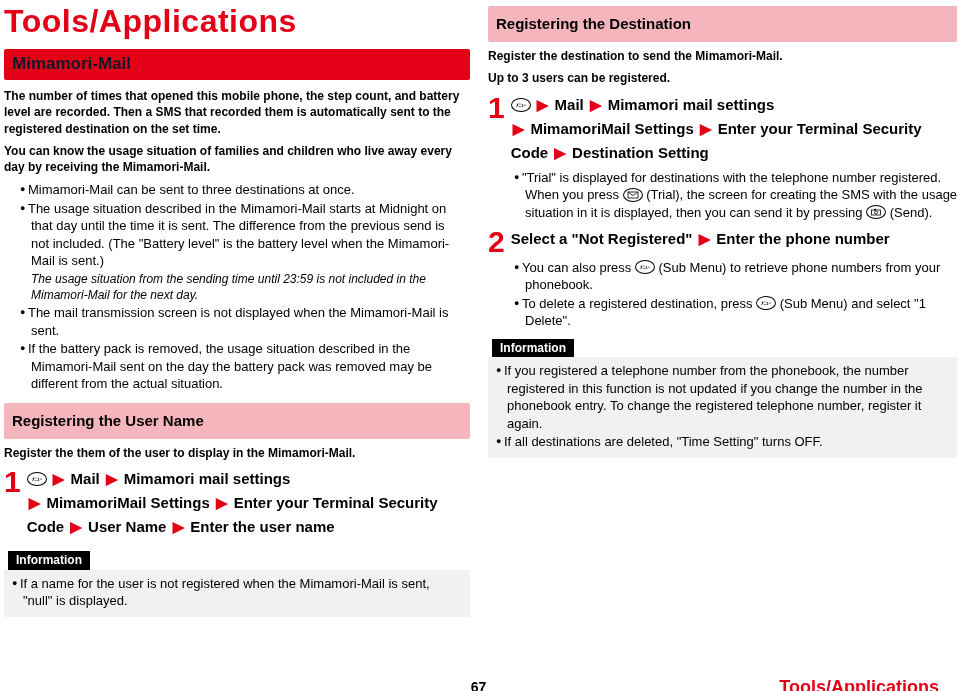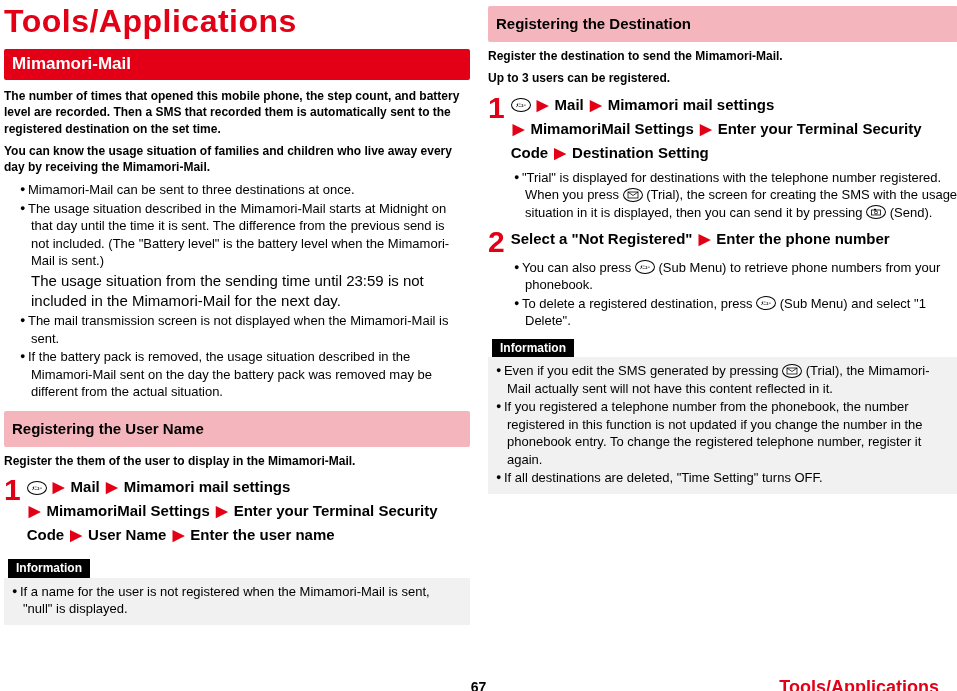--- a/index.html
+++ b/index.html
@@ -26,21 +26,21 @@
     .col-right { padding-top: 6px; }
     h1 {
       color: #e30016;
       font-weight: 800;
       font-size: 32px;
       margin: 0 0 6px 0;
       letter-spacing: 0.5px;
     }
     .section-bar {
       background: #e30016;
-      color: #ffffff;
+      color: #0f172a;
       font-weight: 700;
       font-size: 17px;
       padding: 4px 8px;
       border-radius: 2px;
       margin: 4px 0 8px 0;
     }
     .sub-bar {
       background: #f4b5bd;
       color: #000;
       font-weight: 700;
@@ -64,21 +64,22 @@
     }
     .bullet::before {
       content: "● ";
       font-size: 9px;
       position: relative;
       top: -2px;
     }
     .bullet-cont {
       padding-left: 11px;
       margin: 0 0 1px 0;
-      font-size: 15px;
+      font-size: 12px;
+      font-style: italic;
     }
     .step {
       display: flex;
       gap: 6px;
       margin: 6px 0 4px 0;
     }
     .step-num {
       color: #e30016;
       font-weight: 800;
       font-size: 30px;
@@ -272,28 +273,20 @@
             <svg width="14" height="8" viewBox="0 0 14 8">
               <text x="7" y="6" text-anchor="middle" font-size="5">ﾒﾆｭｰ</text>
             </svg>
           </span><span> (Sub Menu) and select "1 Delete".</span>
       </div>
     </div>
 
     <div>
       <div class="info-label">Information</div>
       <div class="info-box">
-        <div class="bullet">
-          <span>Even if you edit the SMS generated by pressing </span><span class="key key-mail">
-              <svg width="12" height="8" viewBox="0 0 12 8">
-                <rect x="1" y="1" width="10" height="6" fill="none" stroke="#000" stroke-width="0.8"></rect>
-                <path d="M1 1 L6 4.5 L11 1" fill="none" stroke="#000" stroke-width="0.8"></path>
-              </svg>
-            </span><span> (Trial), the Mimamori-Mail actually sent will not have this content reflected in it.</span>
-        </div>
         <div class="bullet">If you registered a telephone number from the phonebook, the number registered in this function is not updated if you change the number in the phonebook entry. To change the registered telephone number, register it again.</div>
         <div class="bullet">If all destinations are deleted, "Time Setting" turns OFF.</div>
       </div>
     </div>
   </div>
 </div>
 
 <div class="footer">
   <span class="footer-pg">67</span>
   <span class="footer-right">Tools/Applications</span>

